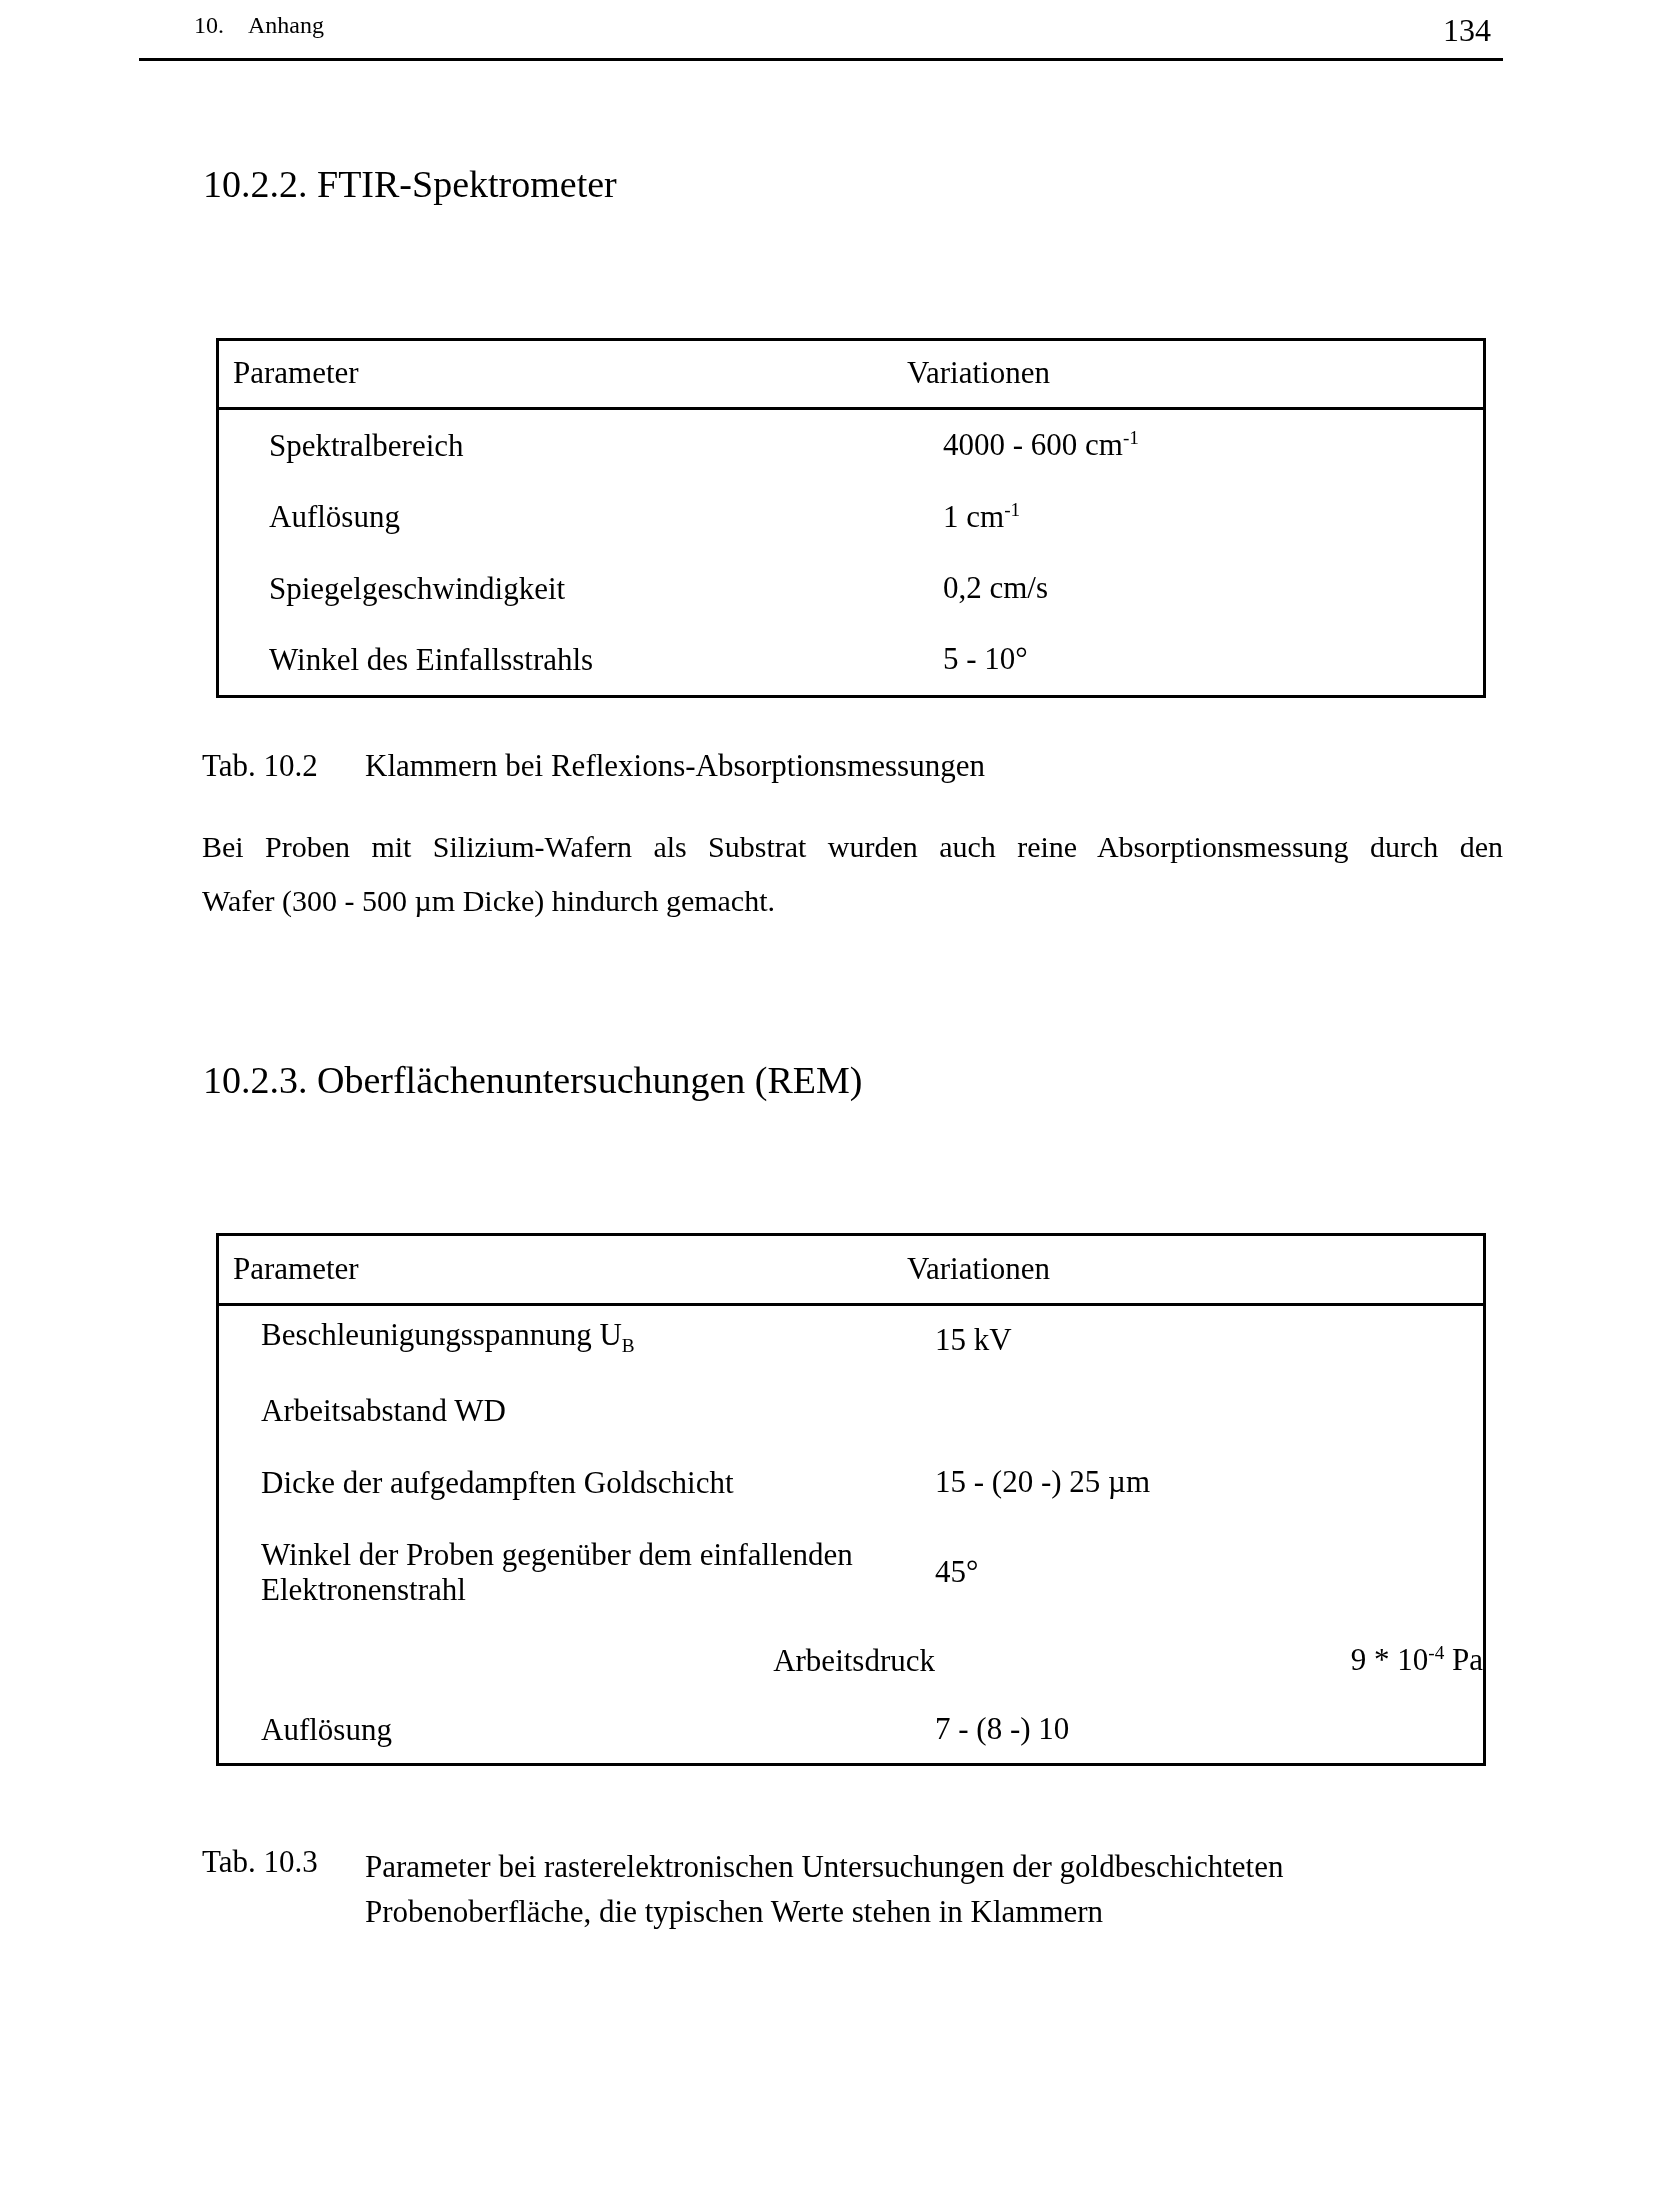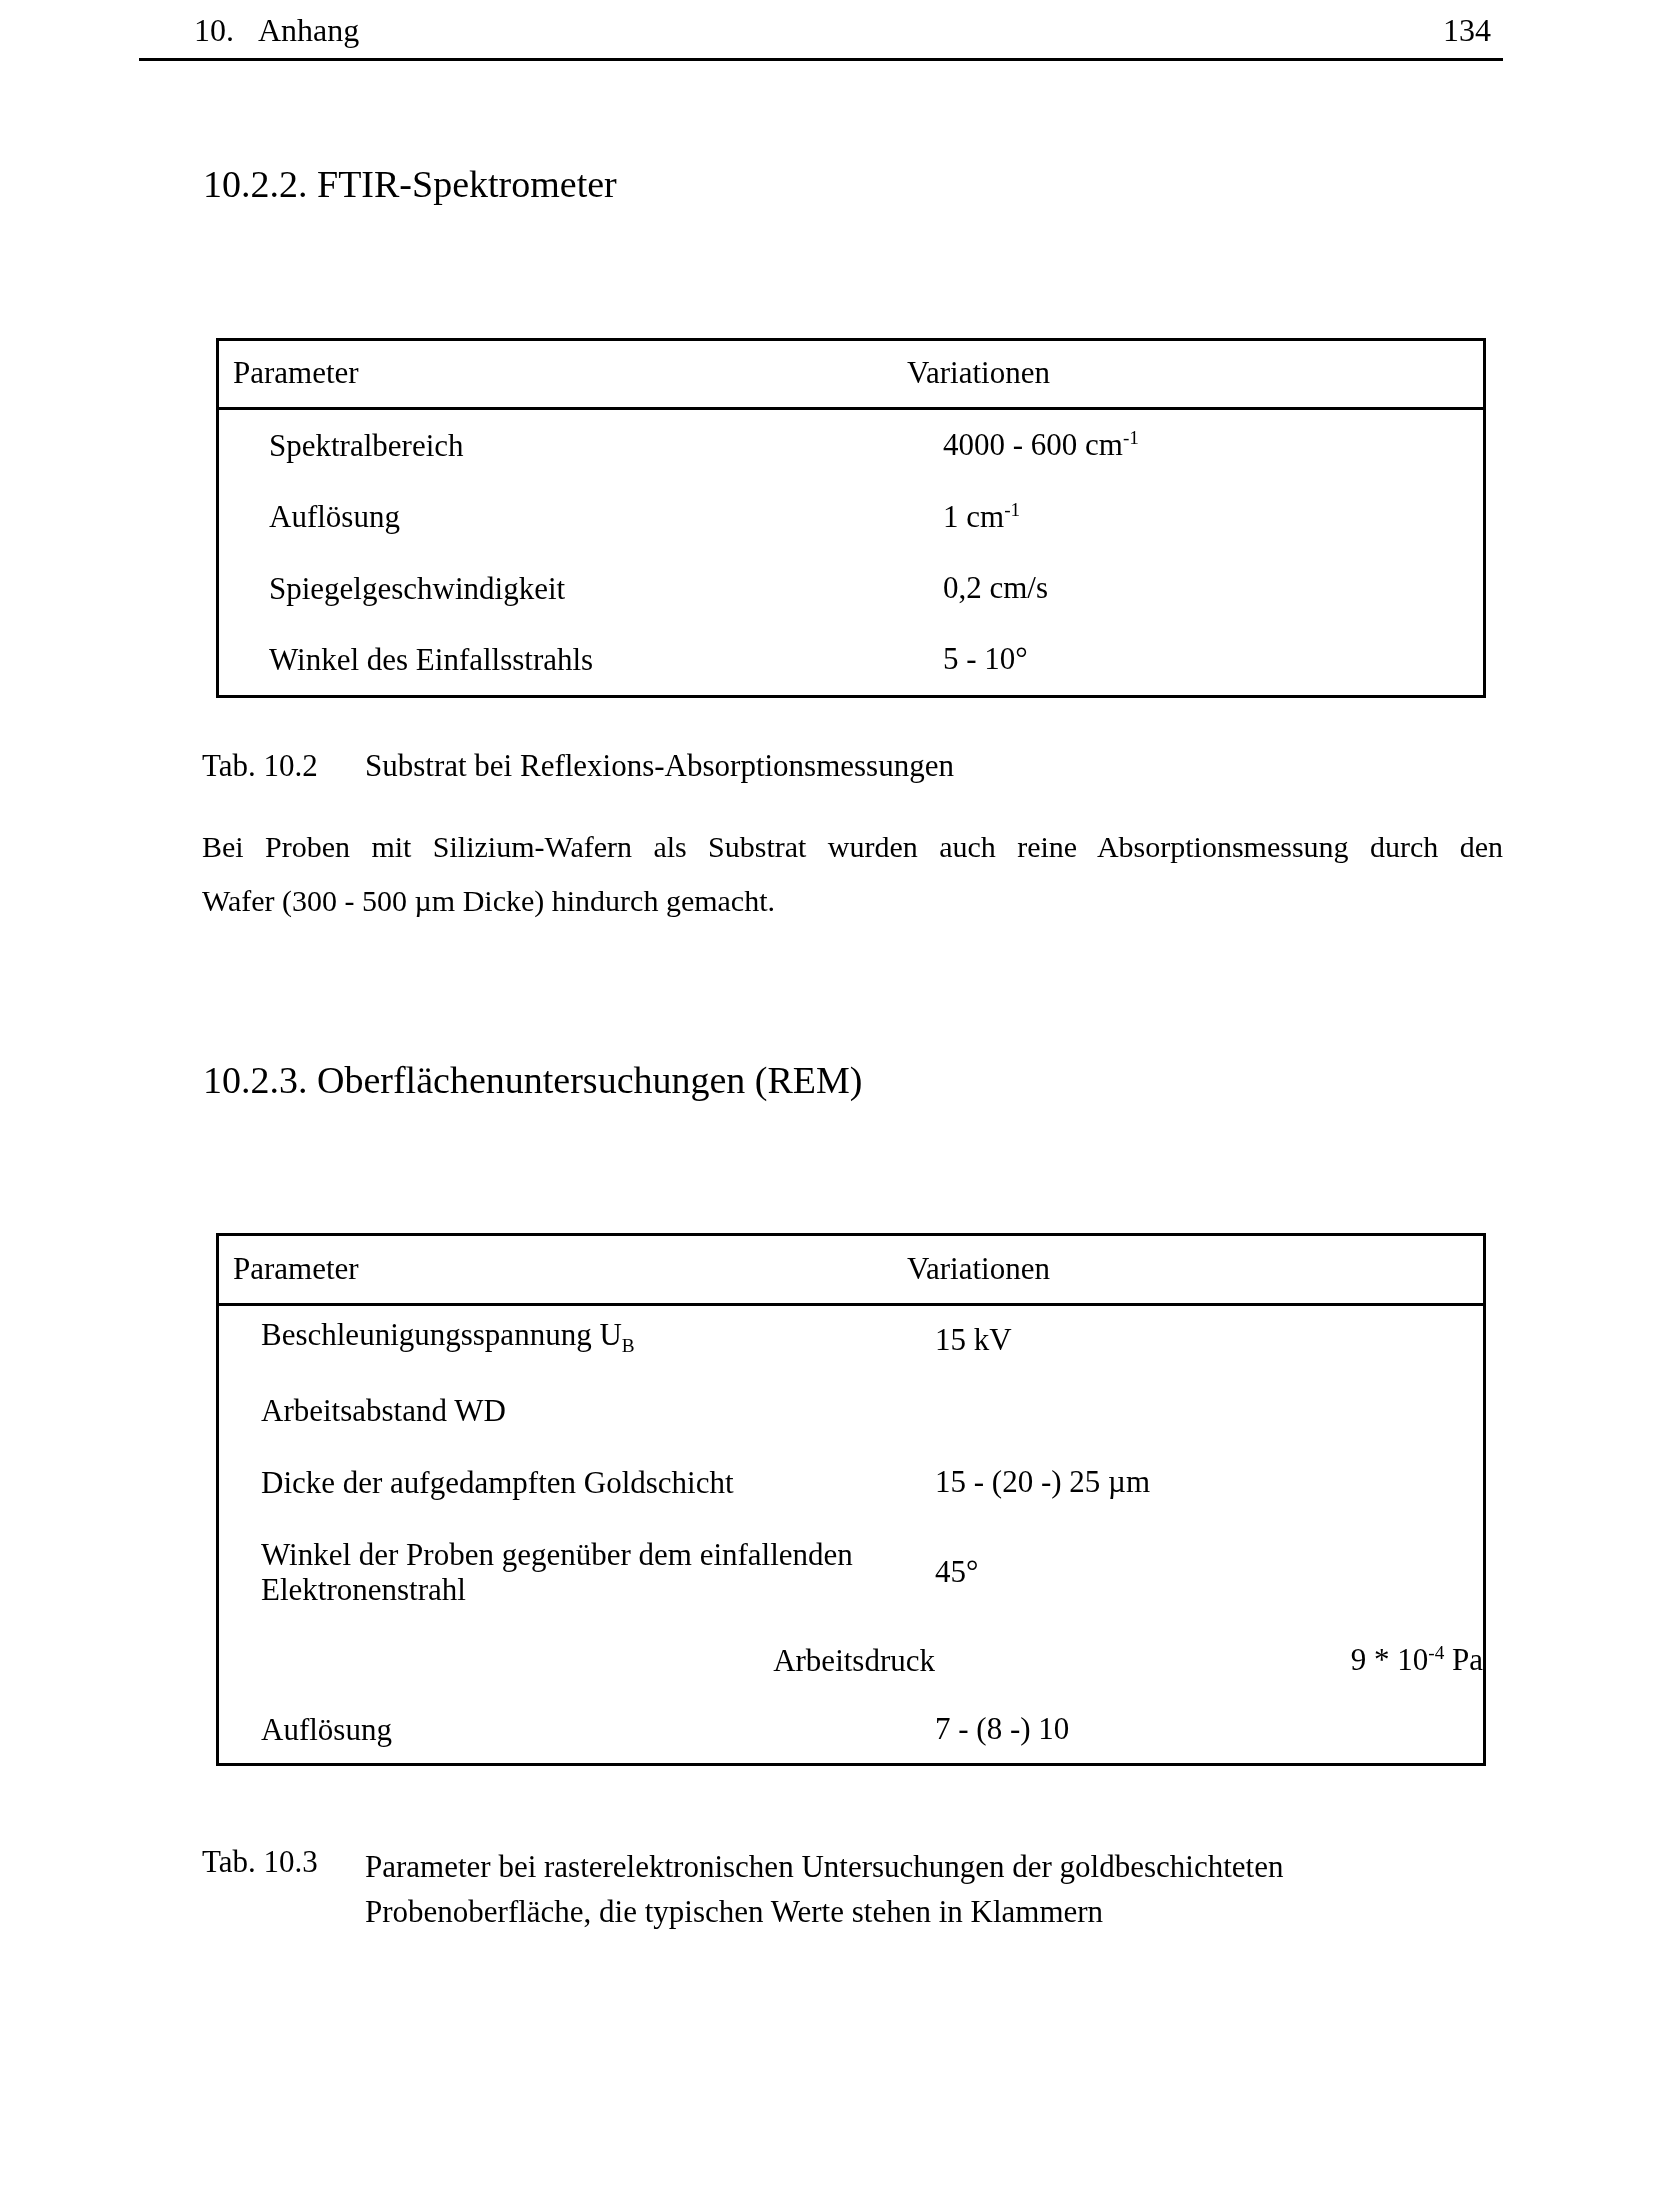--- a/index.html
+++ b/index.html
@@ -10,21 +10,21 @@
     background: #ffffff;
     color: #000000;
     font-family: "Liberation Serif", "DejaVu Serif", serif;
     margin: 0 auto;
     overflow: hidden;
   }
 
   
   .running-header {
     position: absolute; left: 194px; top: 12px;
-    font-size: 32px; display: flex; gap: 24px; white-space: nowrap;
+    font-size: 24px; display: flex; gap: 24px; white-space: nowrap;
   }
   .page-number { position: absolute; left: 1443px; top: 12px; font-size: 32px; }
   .header-rule { position: absolute; left: 139px; top: 58px; width: 1364px; height: 3px; background: #000; }
 
   
   .section-title { position: absolute; left: 203px; font-size: 38px; white-space: nowrap; }
   .title-ftir { top: 162px; }
   .title-rem  { top: 1058px; }
 
   
@@ -108,21 +108,21 @@
       </div>
       <div class="t-row">
         <div class="t-col1 cell-label"><span>Winkel des Einfallsstrahls</span></div>
         <div class="t-col2 cell-value"><span>5 - 10°</span></div>
       </div>
     </div>
   </div>
 
   <div class="caption caption-ftir">
     <span class="caption-label">Tab. 10.2</span>
-    <span class="caption-text">Substrat bei Reflexions-Absorptionsmessungen</span>
+    <span class="caption-text">Klammern bei Reflexions-Absorptionsmessungen</span>
   </div>
 
   <div class="paragraph">
     <div class="par-line1">Bei Proben mit Silizium-Wafern als Substrat wurden auch reine Absorptionsmessung durch den</div>
     <div class="par-line2">Wafer (300 - 500 µm Dicke) hindurch gemacht.</div>
   </div>
 
   <div class="section-title title-rem">10.2.3. Oberflächenuntersuchungen (REM)</div>
 
   <div class="param-table table-rem">

